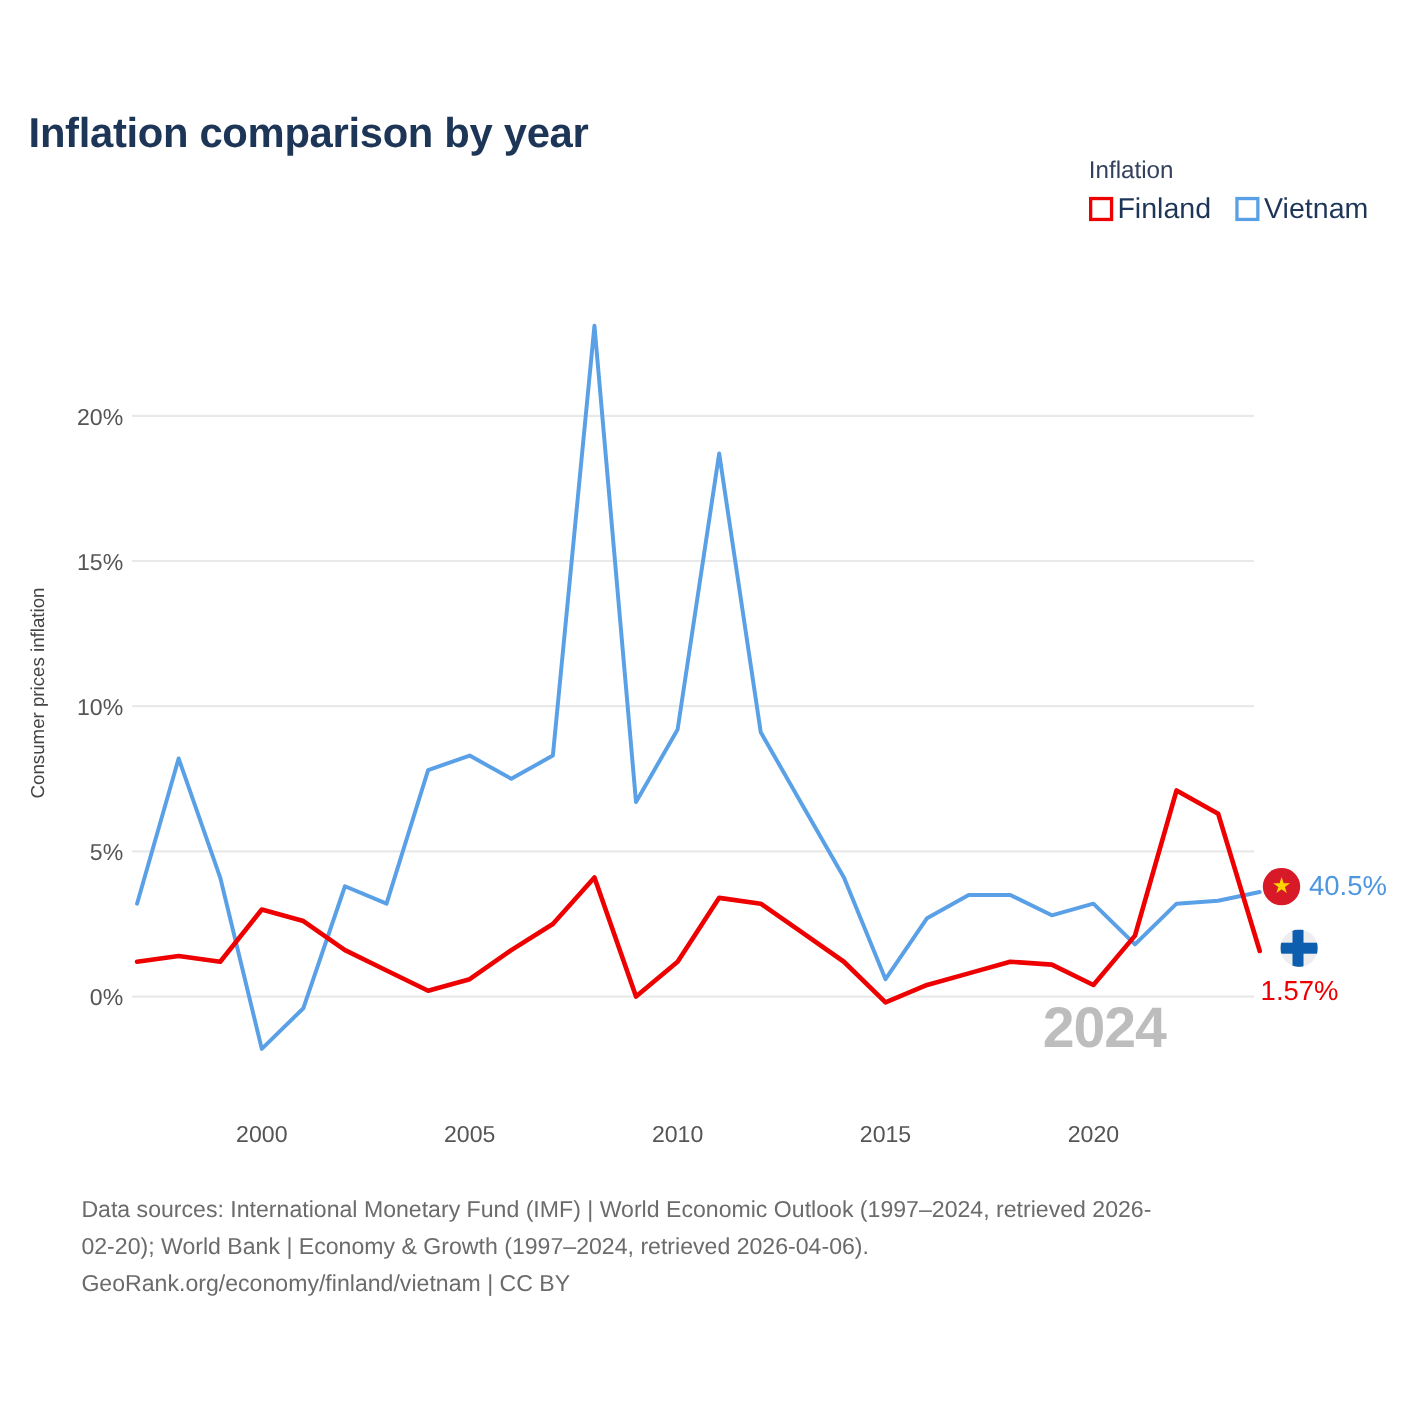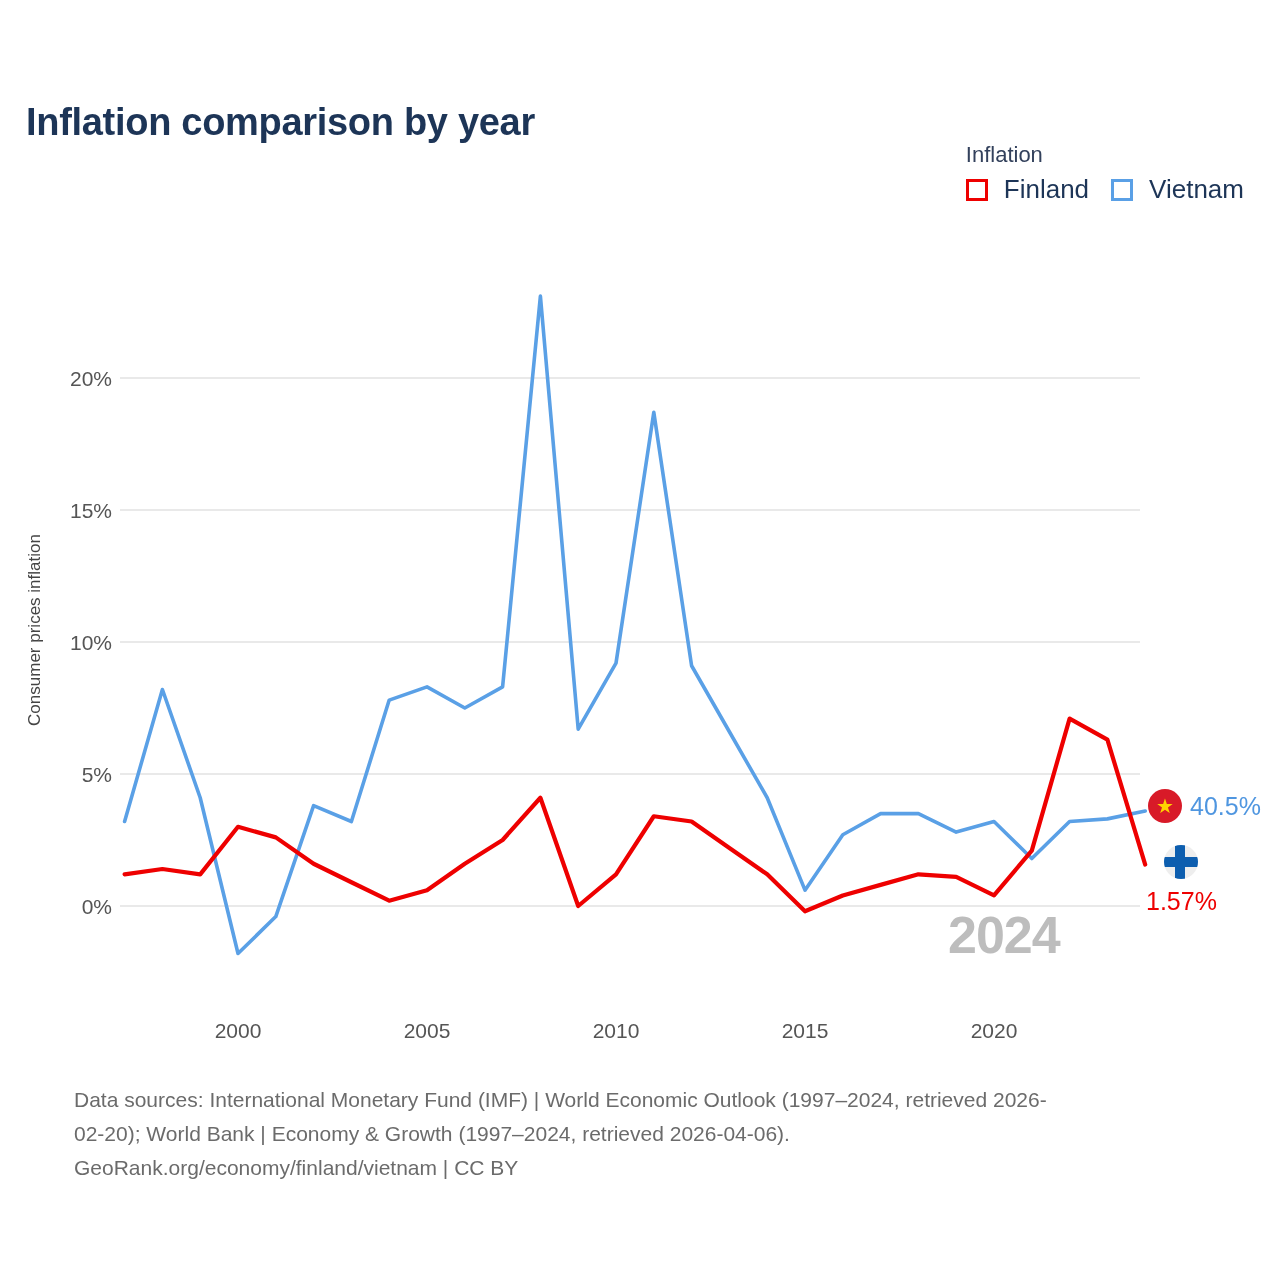--- a/index.html
+++ b/index.html
@@ -46,21 +46,21 @@
   .legend-items {
     display: flex;
     flex-direction: row;
     gap: 22px;
     align-items: center;
   }
   .legend-item {
     display: flex;
     flex-direction: row;
     align-items: center;
-    gap: 16px;
+    gap: 4px;
   }
   .legend-swatch {
     width: 22px;
     height: 22px;
     border: 3px solid #000;
     background: #ffffff;
     box-sizing: border-box;
   }
   .legend-label {
     font-size: 26px;

